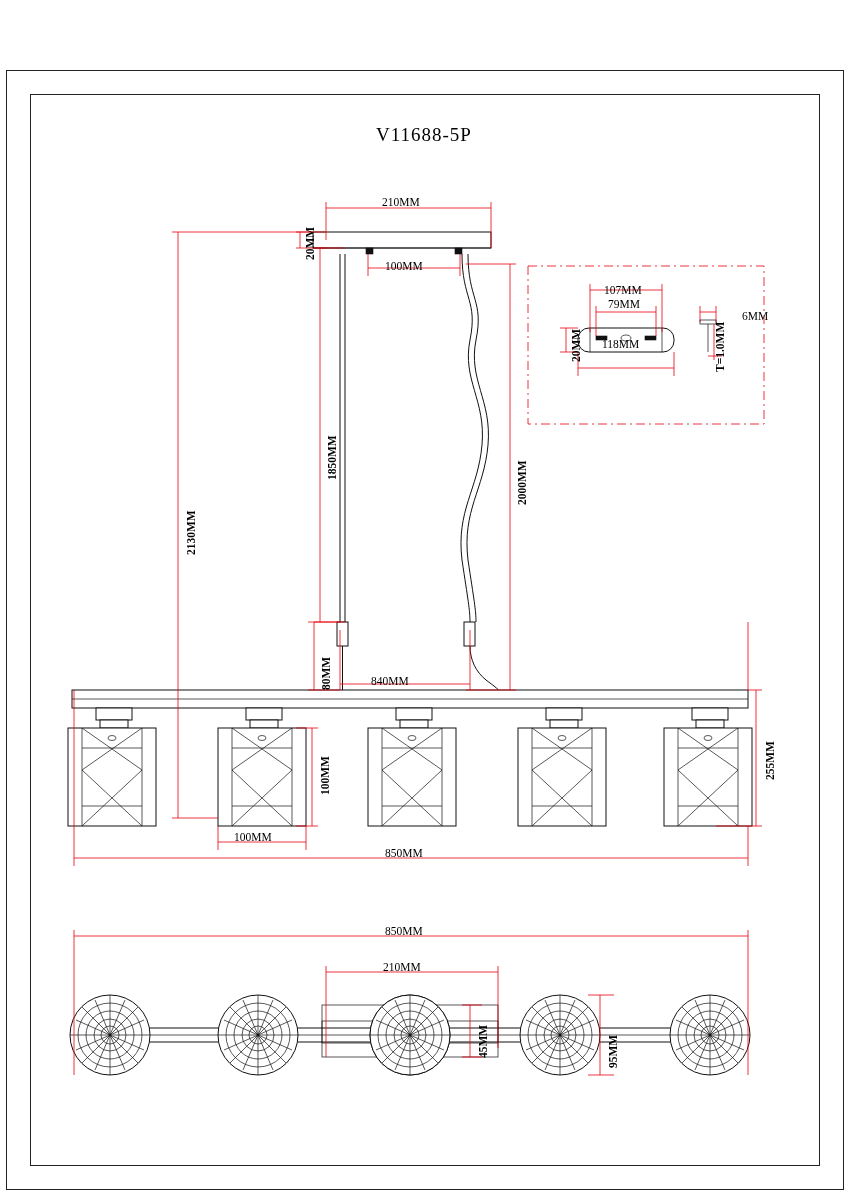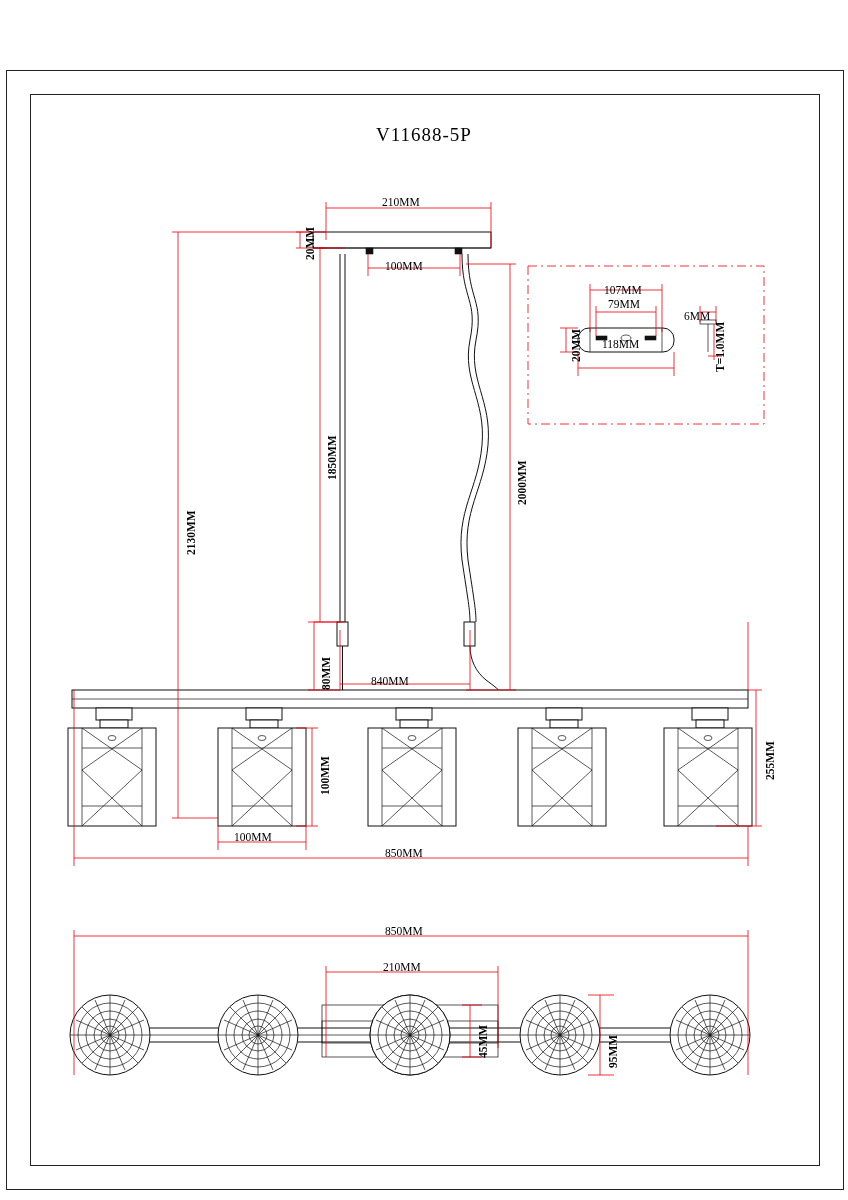--- a/index.html
+++ b/index.html
@@ -233,21 +233,21 @@
   <div class="lbl" style="left:371px;top:675px;">840MM</div>
   <div class="lblv" style="left:764px;top:780px;">255MM</div>
   <div class="lblv" style="left:319px;top:795px;">100MM</div>
   <div class="lbl" style="left:234px;top:831px;">100MM</div>
   <div class="lbl" style="left:385px;top:847px;">850MM</div>
 
   <div class="lbl" style="left:604px;top:284px;">107MM</div>
   <div class="lbl" style="left:608px;top:282px;margin-top:16px;">79MM</div>
   <div class="lbl" style="left:602px;top:338px;">118MM</div>
   <div class="lblv" style="left:570px;top:362px;">20MM</div>
-  <div class="lbl" style="left:684px;top:310px;">6MM</div>
+  <div class="lbl" style="left:742px;top:310px;">6MM</div>
   <div class="lblv" style="left:714px;top:372px;">T=1.0MM</div>
 
   <div class="lbl" style="left:385px;top:925px;">850MM</div>
   <div class="lbl" style="left:383px;top:961px;">210MM</div>
   <div class="lblv" style="left:477px;top:1058px;">45MM</div>
   <div class="lblv" style="left:607px;top:1068px;">95MM</div>
 
 </div>
 
 </body></html>

